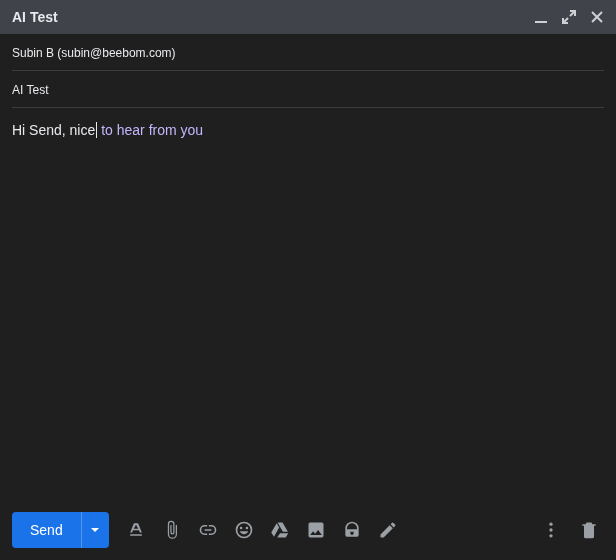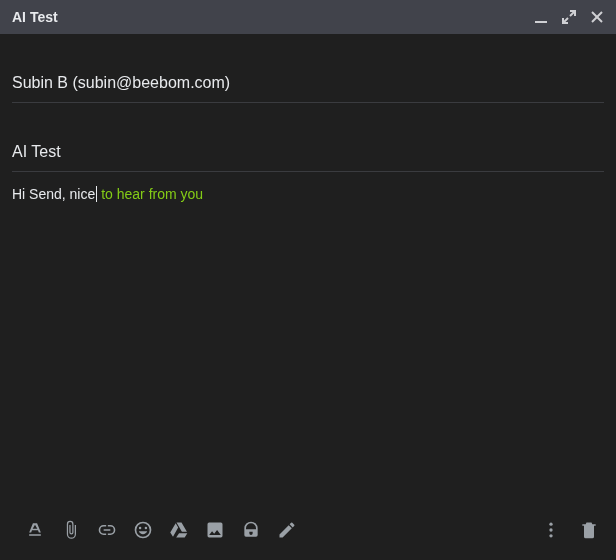--- a/index.html
+++ b/index.html
@@ -24,32 +24,31 @@
     font-weight: bold;
     color: #e8eaed;
   }
   .header-actions { display: flex; align-items: center; gap: 10px; }
   .hicon { color: #cfd0d4; cursor: pointer; display: flex; align-items: center; justify-content: center; width: 18px; height: 18px; }
   .hicon svg { width: 14px; height: 14px; }
   .fields { padding: 0 12px; }
   .field-row {
     border-bottom: 1px solid #3a3b3f;
     padding: 12px 0 10px 0;
-    font-size: 16px;
+    font-size: 12px;
     color: #e8eaed;
-    margin-top: 28px;
   }
   .body-area {
     flex: 1;
     padding: 14px 12px;
     font-size: 14px;
     position: relative;
   }
   .typed { color: #e8eaed; }
-  .suggest { color: #84cc16; }
+  .suggest { color: #c4b5fd; }
   .cursor {
     display: inline-block;
     width: 1px;
     height: 16px;
     background: #e8eaed;
     vertical-align: -3px;
     margin: 0 0 0 1px;
   }
   .footer {
     height: 54px;
@@ -133,20 +132,28 @@
 <div class="fields">
   <div class="field-row">Subin B (subin@beebom.com)</div>
   <div class="field-row">AI Test</div>
 </div>
 
 <div class="body-area">
   <span class="typed">Hi Send, nice</span><span class="cursor"></span><span class="suggest"> to hear from you</span>
 </div>
 
 <div class="footer">
+  <div class="send-group">
+    <button class="send-btn">Send</button>
+    <div class="send-caret">
+      <svg viewBox="0 0 10 10">
+          <path d="M1 3 L5 7 L9 3 Z"></path>
+        </svg>
+    </div>
+  </div>
 
   <div class="toolbar">
     <span class="ticon">
       <svg viewBox="0 0 24 24">
           <path d="M5 17h14v2H5v-2zM9.5 4h5l4.5 11h-2.4l-1-2.6H8.4l-1 2.6H5L9.5 4zm-.3 6.5h5.6L12 5.6 9.2 10.5z"></path>
         </svg>
     </span>
     <span class="ticon">
       <svg viewBox="0 0 24 24">
           <path d="M16.5 6v11a4 4 0 0 1-8 0V5a2.5 2.5 0 1 1 5 0v10a1 1 0 1 1-2 0V6h-1.5v9a2.5 2.5 0 1 0 5 0V5a4 4 0 1 0-8 0v12a5.5 5.5 0 0 0 11 0V6h-1.5z"></path>

